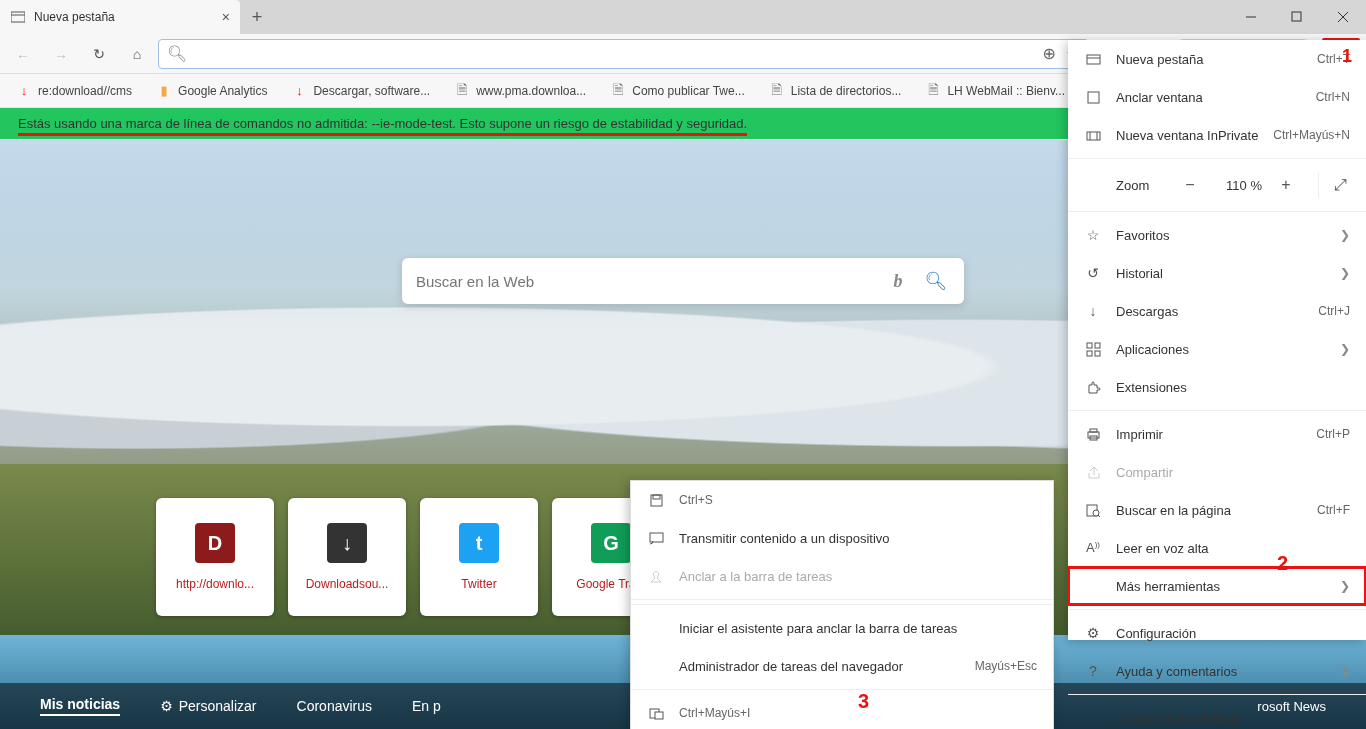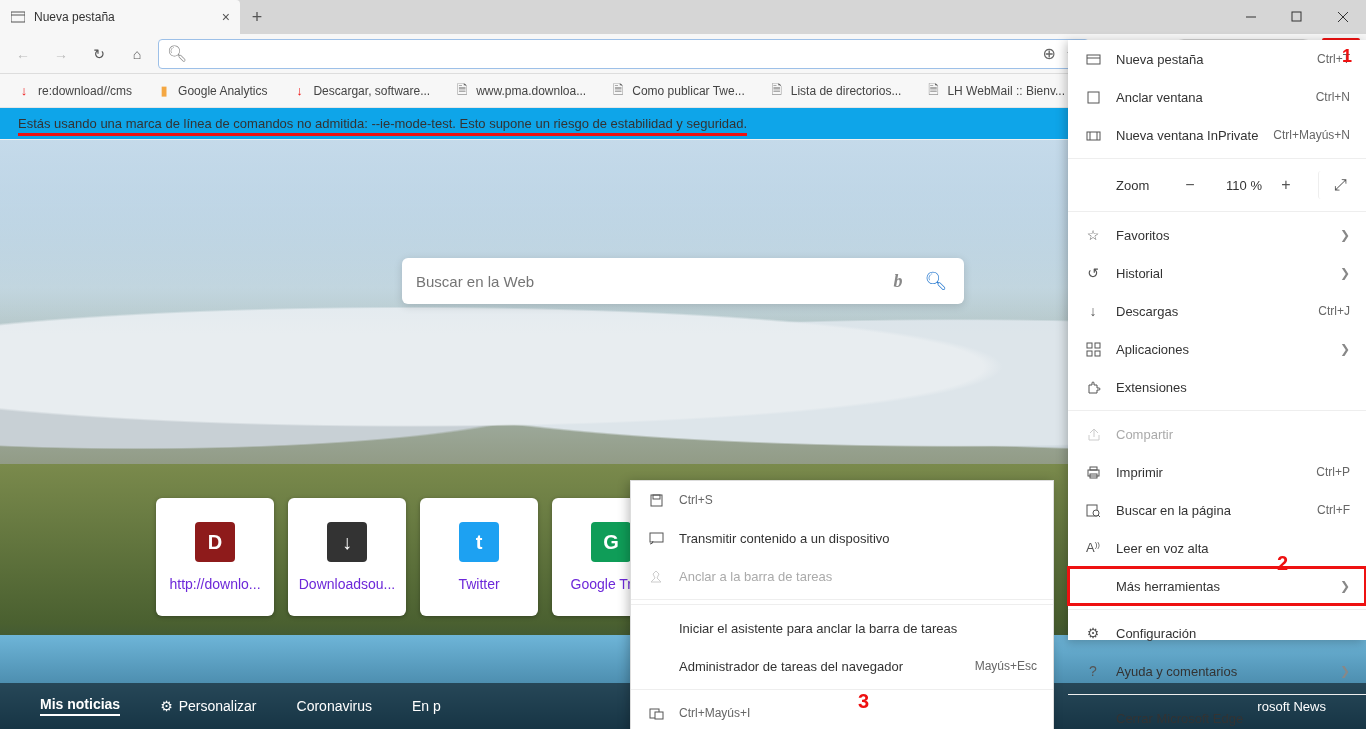--- a/index.html
+++ b/index.html
@@ -20,21 +20,21 @@
 .addr input { flex:1; border:none; outline:none; font-size:13px; }
 .addr .right-icons { display:flex; gap:10px; color:#666; }
 .sync-pill { height:30px; border:1px solid #ccc; border-radius:15px; display:flex; align-items:center; padding:0 10px 0 14px; gap:8px; font-size:12px; color:#333; cursor:pointer; background:#fff; }
 .avatar { width:22px; height:22px; border-radius:50%; background:radial-gradient(circle at 50% 35%, #ffe0b2 0 40%, #333 41% 100%); border:1px solid #ccc; }
 .menu-btn { width:38px; height:32px; display:flex; align-items:center; justify-content:center; cursor:pointer; border:3px solid #e11; border-radius:2px; font-weight:bold; color:#555; font-size:16px; letter-spacing:1px; position:relative; }
 
 .bookbar { height:34px; background:#f7f7f7; display:flex; align-items:center; padding:0 16px; gap:24px; font-size:12px; color:#444; border-bottom:1px solid #e6e6e6; }
 .bkm { display:flex; align-items:center; gap:6px; cursor:pointer; }
 .bkm .bic { width:16px; height:16px; display:flex; align-items:center; justify-content:center; font-size:13px; }
 
-.warnbar { padding:8px 18px; background:#0ea5e9; font-size:13px; color:#333; }
+.warnbar { padding:8px 18px; background:#22c55e; font-size:13px; color:#333; }
 .warnbar span { border-bottom:3px solid #e11; padding-bottom:2px; }
 
 .content { position:absolute; top:140px; left:0; right:0; bottom:0; background:linear-gradient(180deg,#a8c8e0 0%, #c0d4dc 25%, #8a9278 60%, #5c6e3c 80%, #2e4a5c 100%); overflow:hidden; }
 .mountains { position:absolute; top:0; left:0; right:0; height:55%; background:
   linear-gradient(180deg, rgba(200,220,235,0.9), rgba(200,220,235,0) 60%),
   radial-gradient(ellipse 140% 60% at 30% 70%, #e8edf0 0 30%, transparent 31%),
   radial-gradient(ellipse 120% 55% at 70% 75%, #dde5ea 0 35%, transparent 36%),
   radial-gradient(ellipse 100% 50% at 10% 80%, #c8d0d5 0 30%, transparent 31%),
   radial-gradient(ellipse 130% 55% at 90% 78%, #d0dae0 0 32%, transparent 33%);
 }
@@ -43,21 +43,21 @@
 
 .searchbox { position:absolute; top:258px; left:50%; transform:translateX(-50%); width:562px; height:46px; background:#fff; border-radius:6px; box-shadow:0 2px 8px rgba(0,0,0,0.15); display:flex; align-items:center; padding:0 14px; gap:10px; }
 .searchbox input { flex:1; border:none; outline:none; font-size:15px; color:#555; }
 .searchbox .sbtn { width:28px; height:28px; display:flex; align-items:center; justify-content:center; font-size:18px; cursor:pointer; }
 .bing-b { font-family:Georgia,serif; font-weight:bold; font-size:20px; color:#888; font-style:italic; }
 .mag { color:#2a7bd0; }
 
 .tiles { position:absolute; top:498px; left:156px; display:flex; gap:14px; }
 .tile { width:118px; height:118px; background:#fff; border-radius:6px; box-shadow:0 1px 4px rgba(0,0,0,0.3); display:flex; flex-direction:column; align-items:center; justify-content:center; gap:14px; cursor:pointer; }
 .tile .ticon { width:40px; height:40px; display:flex; align-items:center; justify-content:center; font-size:20px; font-weight:bold; color:#fff; border-radius:4px; }
-.tile .tlabel { font-size:14px; color:#6d28d9; text-align:center; padding:0 2px; white-space:nowrap; overflow:hidden; text-overflow:ellipsis; width:100%; }
+.tile .tlabel { font-size:12px; color:#b91c1c; text-align:center; padding:0 2px; white-space:nowrap; overflow:hidden; text-overflow:ellipsis; width:100%; }
 
 .bottombar { position:absolute; bottom:0; left:0; right:0; height:46px; background:rgba(0,0,0,0.5); display:flex; align-items:center; padding:0 40px; gap:40px; color:#fff; font-size:14px; }
 .bottombar .bitem { cursor:pointer; display:flex; align-items:center; gap:6px; }
 .bottombar .active { font-weight:600; border-bottom:2px solid #fff; padding-bottom:2px; }
 .powered { margin-left:auto; font-size:13px; }
 
 .main-menu, .submenu { position:absolute; background:#fff; box-shadow:-2px 2px 10px rgba(0,0,0,0.25); font-size:13px; color:#333; }
 .main-menu { top:40px; right:0; width:298px; height:600px; }
 .submenu { top:480px; left:630px; width:424px; border:1px solid #ddd; }
 .menu-item { height:38px; display:flex; align-items:center; padding:0 16px; gap:14px; cursor:pointer; }
@@ -346,38 +346,38 @@
     </div>
     <div class="menu-item">
       <span class="mic">
         <svg width="15" height="15">
           <path d="M3 5 h3 v-2 a1 1 0 0 1 2 0 v2 h3 v3 h2 a1 1 0 0 1 0 2 h-2 v3 h-8 z" fill="none" stroke="#555"></path>
         </svg>
       </span>
       <span class="mlabel">Extensiones</span>
     </div>
     <div class="menu-sep"></div>
-    <div class="menu-item disabled">
-      <span class="mic">
-        <svg width="15" height="15">
-          <path d="M8 2 L12 6 M8 2 L4 6 M8 2 V10 M3 8 V13 H13 V8" fill="none" stroke="#ccc"></path>
-        </svg>
-      </span>
-      <span class="mlabel">Compartir</span>
-    </div>
     <div class="menu-item">
       <span class="mic">
         <svg width="15" height="15">
           <rect x="2" y="5" width="11" height="6" fill="none" stroke="#555"></rect>
           <rect x="4" y="2" width="7" height="3" fill="none" stroke="#555"></rect>
           <rect x="4" y="9" width="7" height="4" fill="none" stroke="#555"></rect>
         </svg>
       </span>
       <span class="mlabel">Imprimir</span>
       <span class="mshort">Ctrl+P</span>
+    </div>
+    <div class="menu-item disabled">
+      <span class="mic">
+        <svg width="15" height="15">
+          <path d="M8 2 L12 6 M8 2 L4 6 M8 2 V10 M3 8 V13 H13 V8" fill="none" stroke="#ccc"></path>
+        </svg>
+      </span>
+      <span class="mlabel">Compartir</span>
     </div>
     <div class="menu-item">
       <span class="mic">
         <svg width="15" height="15">
           <rect x="1" y="2" width="10" height="11" fill="none" stroke="#555"></rect>
           <circle cx="10" cy="10" r="3" fill="#fff" stroke="#555"></circle>
           <line x1="12" y1="12" x2="14" y2="14" stroke="#555"></line>
         </svg>
       </span>
       <span class="mlabel">Buscar en la página</span>

